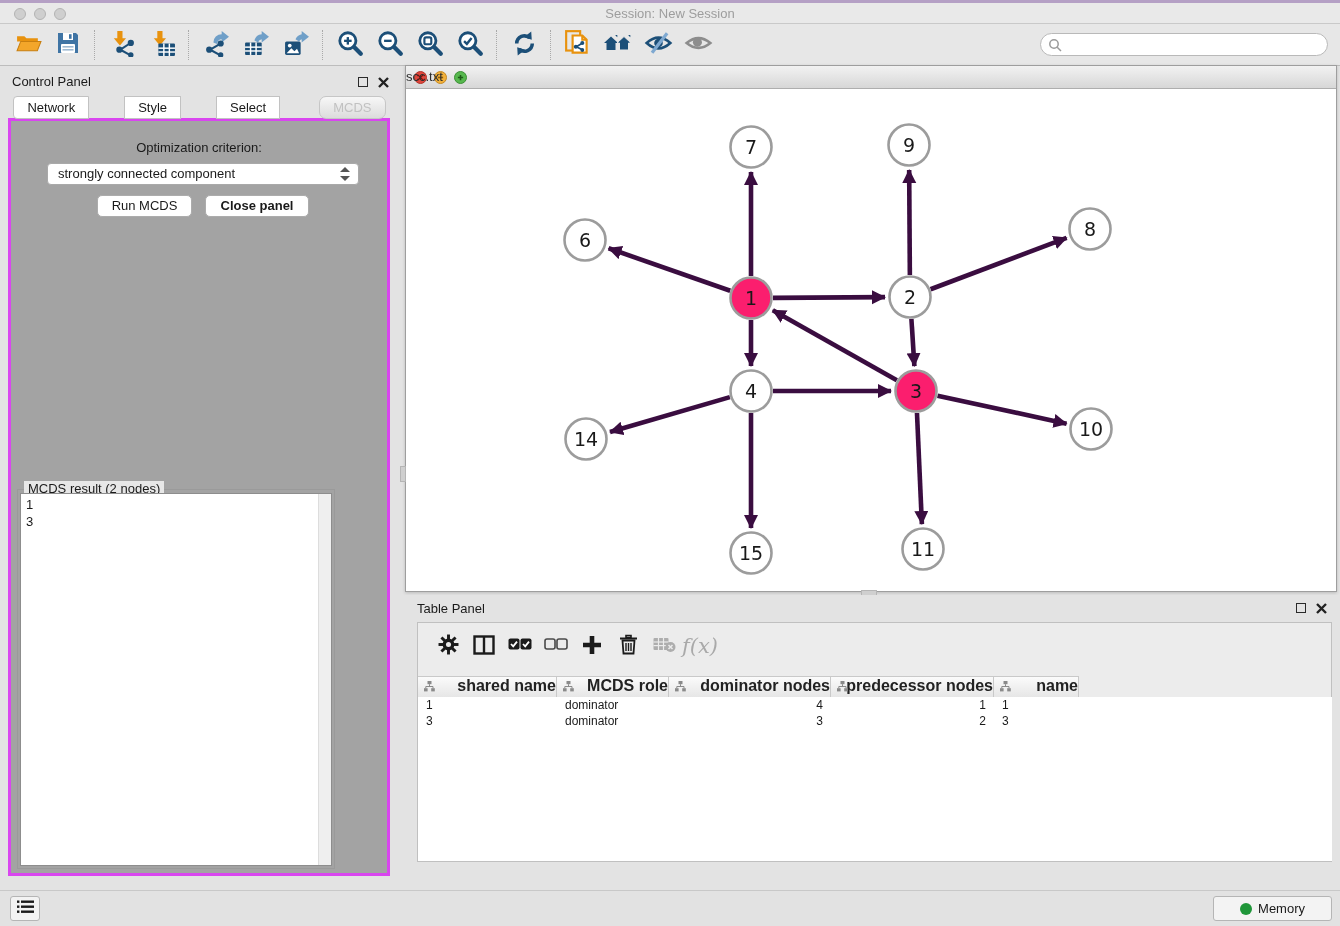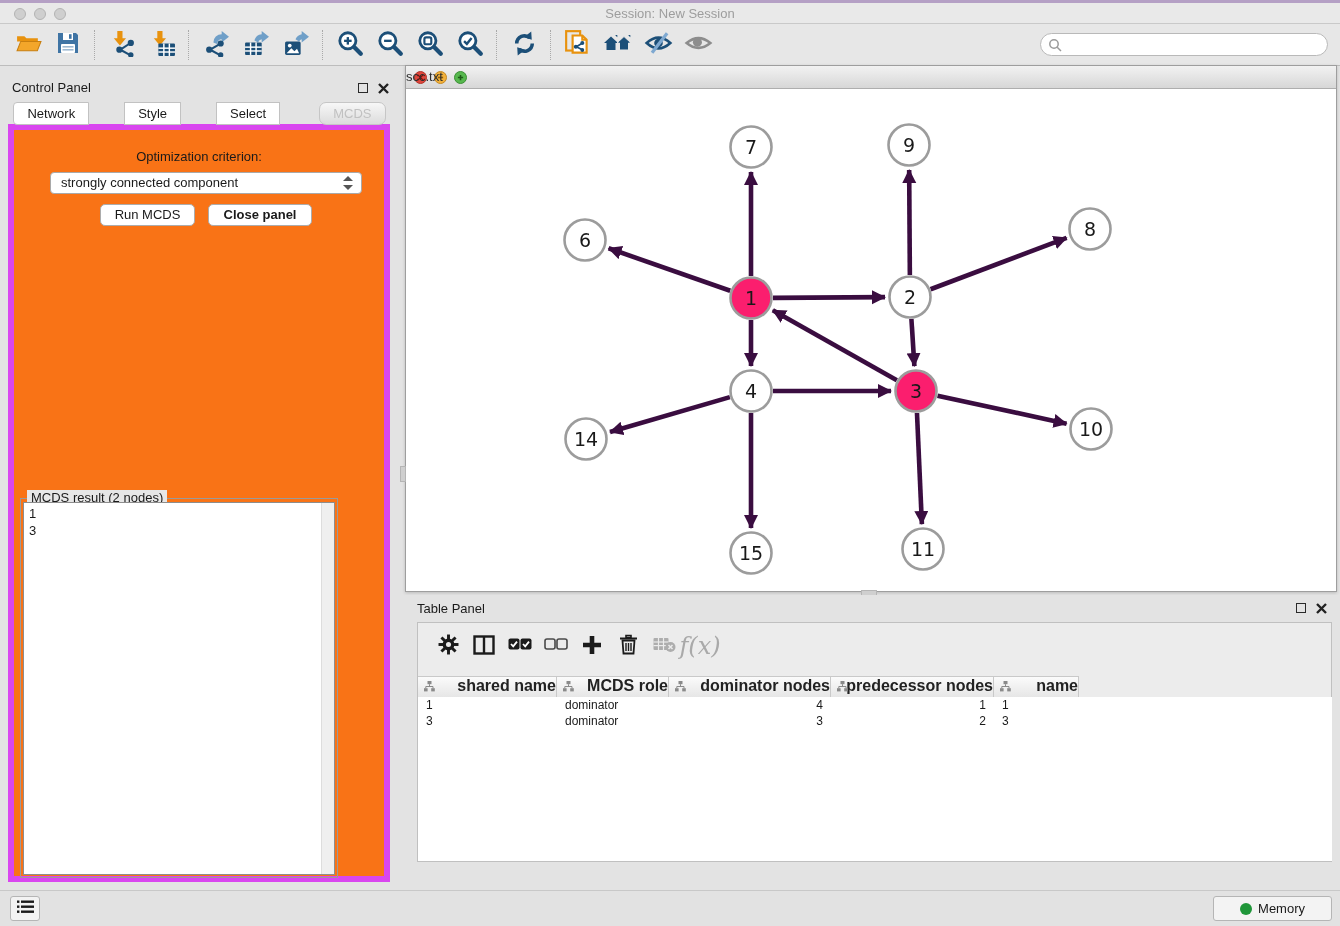--- a/index.html
+++ b/index.html
@@ -17,22 +17,22 @@
   .tsep{width:1px;height:30px;border-left:1px dotted #a9a9a9;margin:0 6px;flex:0 0 auto;}
   .searchbox{position:absolute;right:12px;top:9px;width:288px;height:23px;background:#fff;border:1px solid #b9b9b9;border-radius:12px;box-sizing:border-box;}
   .searchbox svg{position:absolute;left:7px;top:4px;}
 
   
   .phead-title{position:absolute;left:12px;top:6px;font-size:13px;color:#1a1a1a;}
   .picon{position:absolute;top:7px;width:14px;height:14px;display:flex;align-items:center;justify-content:center;cursor:default;}
   .float-sq{width:10px;height:10px;border:1.6px solid #2a2a2a;box-sizing:border-box;}
 
   
-  .control-panel{position:absolute;left:0;top:74px;width:400px;height:812px;background:#e3e3e3;}
-  .cp-box{position:absolute;left:8px;top:50px;width:382px;height:758px;background:#f97316;border:6px solid #d946ef;box-sizing:border-box;}
+  .control-panel{position:absolute;left:0;top:68px;width:400px;height:812px;background:#e3e3e3;}
+  .cp-box{position:absolute;left:8px;top:50px;width:382px;height:758px;background:#a3a3a3;border:3px solid #d946ef;box-sizing:border-box;}
   .cp-tabs{position:absolute;left:0;top:28px;width:100%;display:flex;justify-content:center;z-index:2;gap:36px;}
   .tab{background:#fff;border:1px solid #c2c2c2;padding:3px 13px;font-size:13px;margin-left:-1px;cursor:default;}
   .tab.first{border-radius:4px 0 0 4px;}
   .tab.mcds{background:linear-gradient(#f7f7f7,#dcdcdc);color:#c1c1c1;border-radius:7px;margin-left:3px;border-color:#c6c6c6;}
   .opt-label{position:absolute;left:0;top:19px;width:100%;text-align:center;font-size:13px;}
   .criterion{position:absolute;left:36px;top:42px;width:312px;height:22px;background:#fff;border:1px solid #a9a9a9;border-radius:4px;box-sizing:border-box;font-size:13px;line-height:20px;padding-left:10px;cursor:default;}
   .stepper{position:absolute;right:8px;top:3px;width:10px;height:14px;}
   .stepper i{position:absolute;left:0;width:0;height:0;border-left:5px solid transparent;border-right:5px solid transparent;}
   .stepper .up{top:0;border-bottom:5px solid #555;}
   .stepper .dn{bottom:0;border-top:5px solid #555;}
@@ -47,21 +47,21 @@
   .net-titlebar{position:absolute;left:0;top:0;width:100%;height:23px;background:linear-gradient(#f2f2f2,#d7d7d7);border-bottom:1px solid #aeaeae;box-sizing:border-box;}
   .net-title{position:absolute;left:0;right:0;top:3px;text-align:left;font-size:13px;color:#2d2d2d;}
   .mac-dot{position:absolute;top:5px;width:13px;height:13px;border-radius:50%;box-sizing:border-box;display:flex;align-items:center;justify-content:center;font-size:9px;font-weight:bold;}
   .net-canvas{position:absolute;left:0;top:23px;}
 
   
   .table-panel{position:absolute;left:405px;top:595px;width:935px;height:295px;background:#e3e3e3;}
   .tp-box{position:absolute;left:12px;top:27px;width:915px;height:240px;background:#ececec;border:1px solid #c0c0c0;box-sizing:border-box;}
   .tp-toolbar{position:absolute;left:0;top:0;width:100%;height:46px;display:flex;align-items:center;padding-left:12px;box-sizing:border-box;}
   .tpbtn{width:36px;height:30px;display:flex;align-items:center;justify-content:center;flex:0 0 auto;}
-  .fx{font-family:"DejaVu Serif","Liberation Serif",serif;font-style:italic;font-size:24px;color:#a9a9a9;}
+  .fx{font-family:"DejaVu Serif","Liberation Serif",serif;font-style:italic;font-size:21px;color:#a9a9a9;}
   .thead{position:absolute;left:0;top:53px;height:20px;display:flex;background:linear-gradient(#fbfbfb,#e6e6e6);border-top:1px solid #c9c9c9;border-bottom:1px solid #c2c2c2;}
   .thcell{position:relative;border-right:1px solid #c9c9c9;box-sizing:border-box;font-size:16px;line-height:18px;text-align:right;color:#222;font-weight:bold;}
   .thcell svg{position:absolute;left:6px;top:4px;}
   .tbody{position:absolute;left:0;top:74px;width:914px;height:150px;background:#fff;}
   .trow{display:flex;height:16px;font-size:12px;line-height:16px;}
   .tcell{box-sizing:border-box;padding:0 8px;overflow:hidden;}
   .tbody-rest{position:absolute;left:0;top:74px;width:914px;height:164px;background:#fff;z-index:0;}
   .tp-tabs{position:absolute;left:0;top:269px;width:100%;display:flex;justify-content:center;}
   .btab{background:#fff;border:1px solid #c2c2c2;padding:3px 14px;font-size:13px;font-weight:600;margin-left:-1px;cursor:default;}
   .btab.sel{background:#d2d2d2;color:#a9a9a9;border-radius:5px 0 0 5px;border-color:#c2c2c2;}

